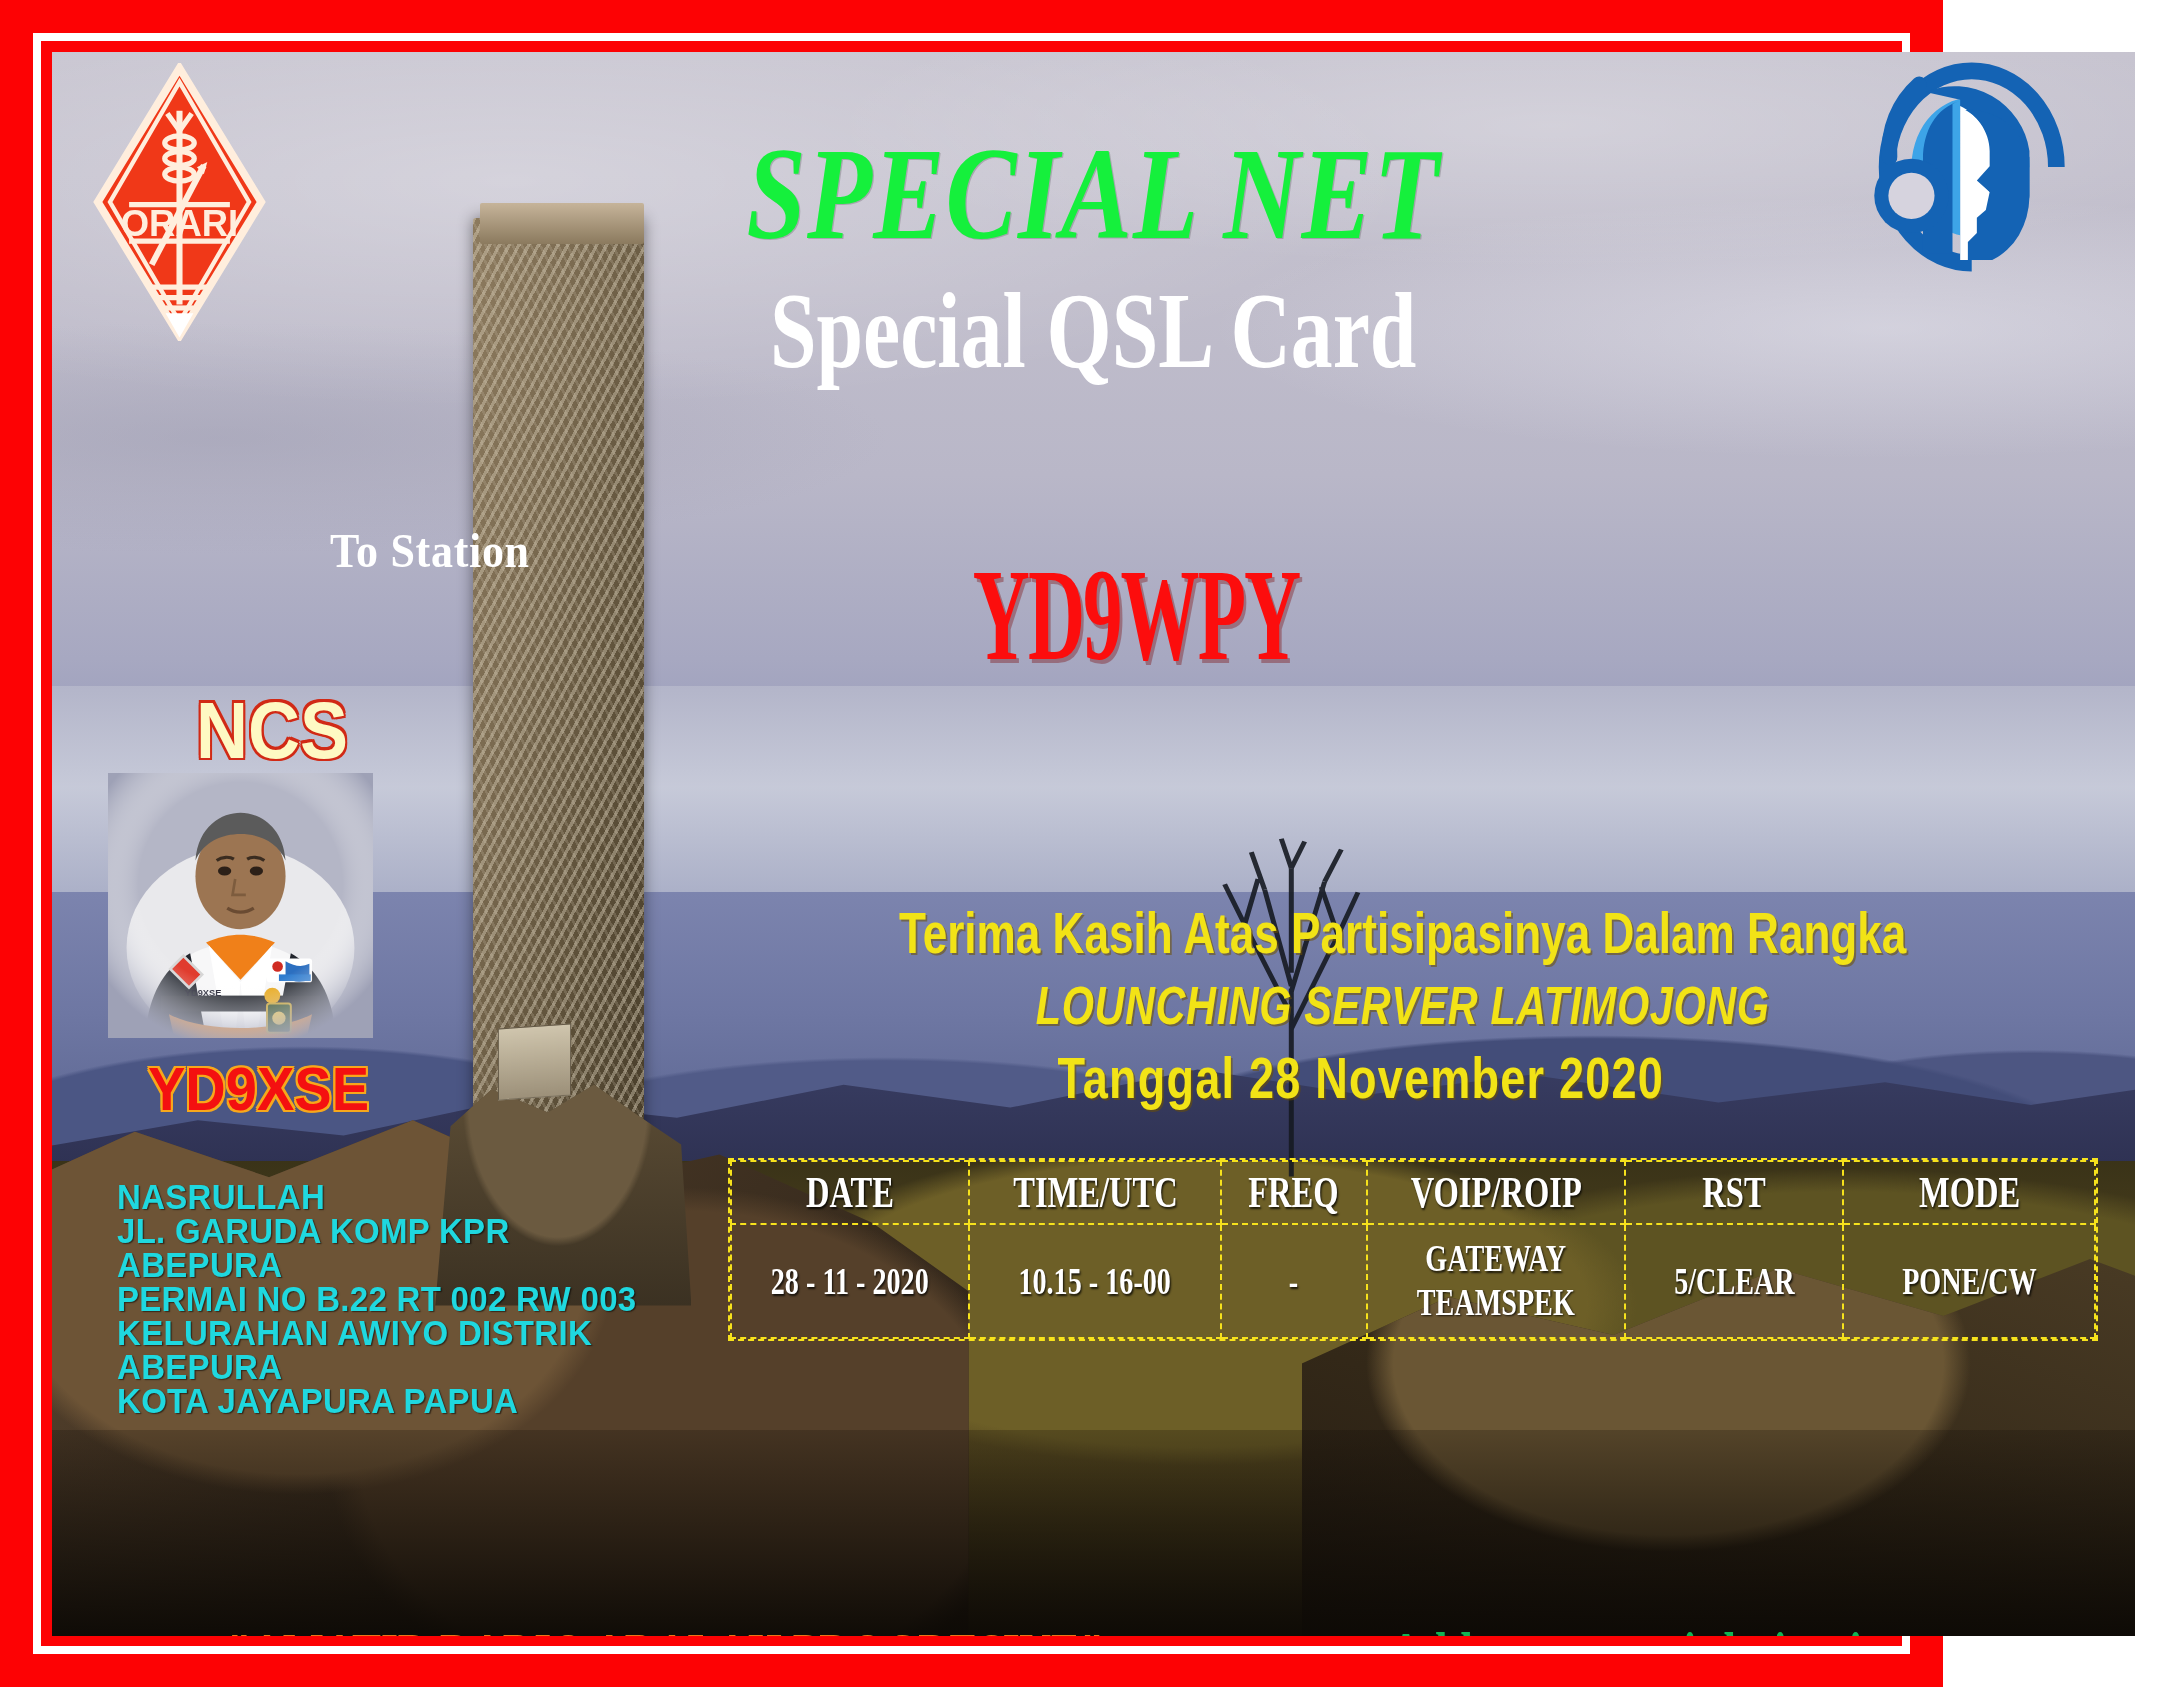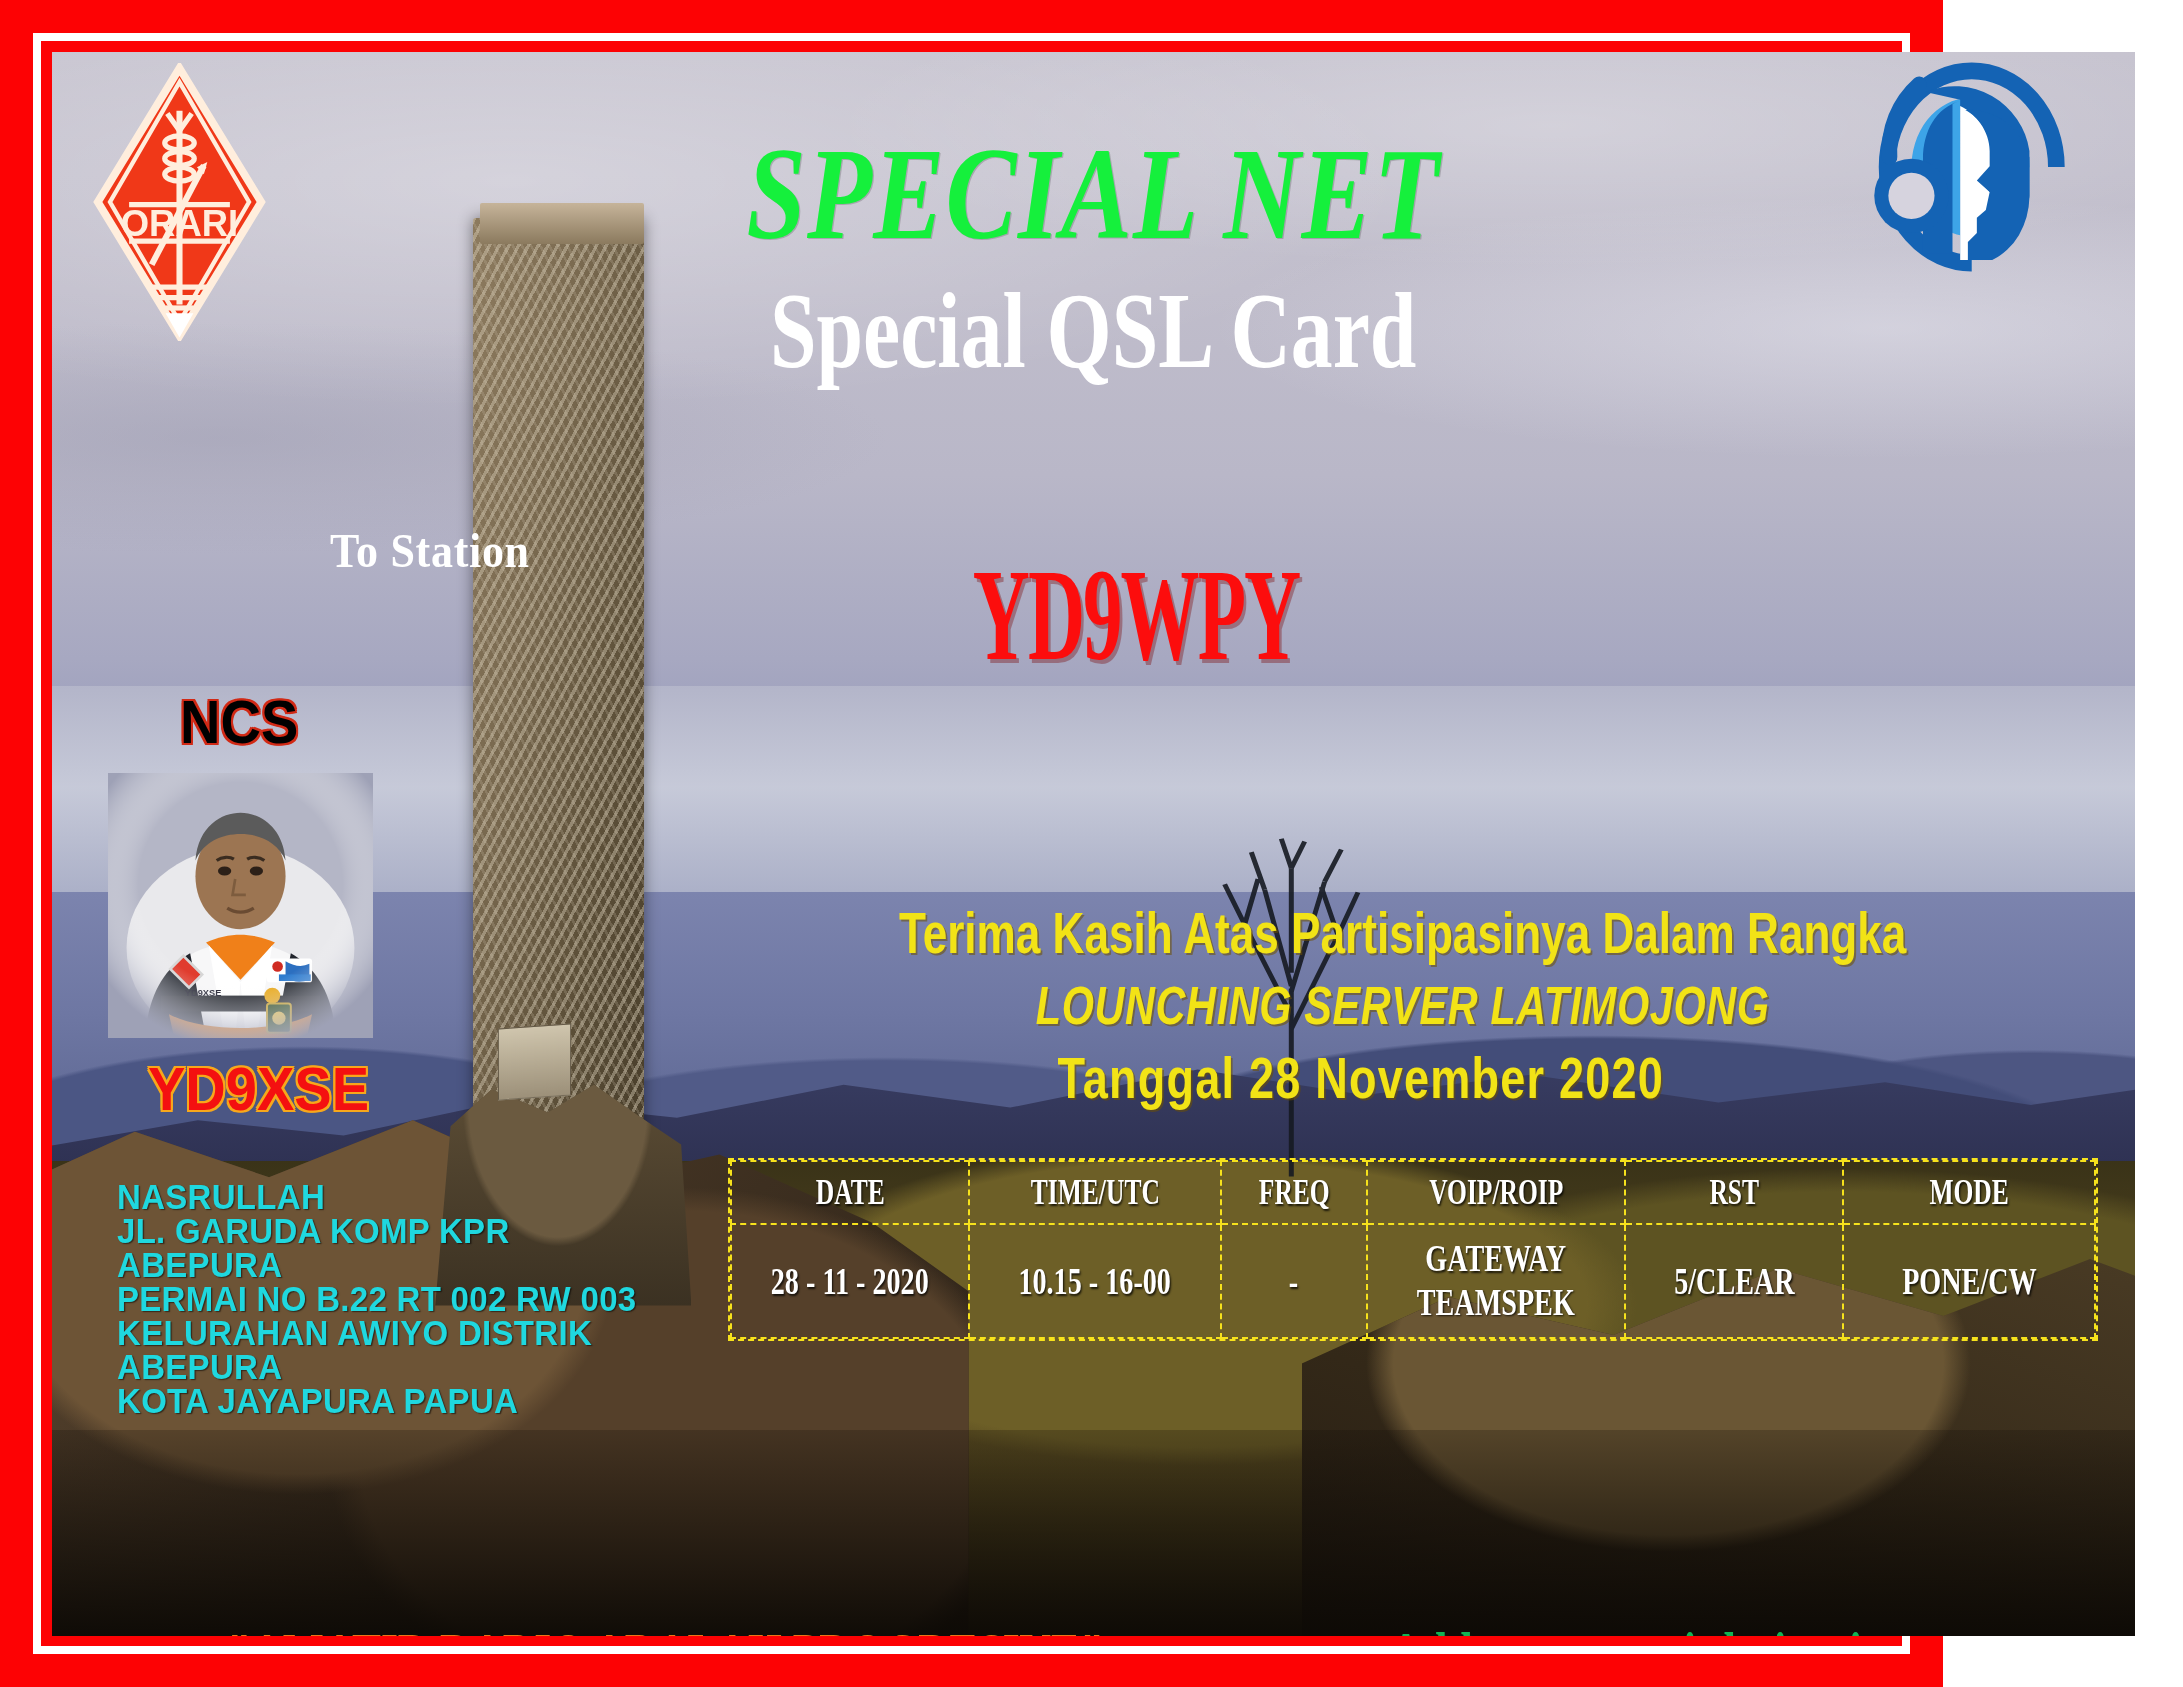--- a/index.html
+++ b/index.html
@@ -109,22 +109,22 @@
 
   .yl{font-family:"Liberation Sans",sans-serif;font-weight:700;color:#f2e316;
       text-shadow:2px 2px 0 rgba(110,80,0,.55);}
   .y1{left:791px;top:857px;font-size:49px;letter-spacing:0px;}
   .y1 span{display:inline-block;transform:scaleY(1.18) scaleX(.90);}
   .y2{left:943px;top:930px;font-size:46px;font-style:italic;letter-spacing:0.7px;}
   .y2 span{display:inline-block;transform:scaleY(1.18) scaleX(.90);}
   .y3{left:979px;top:1002px;font-size:49px;letter-spacing:1.3px;}
   .y3 span{display:inline-block;transform:scaleY(1.18) scaleX(.92);}
 
-  .ncs{left:128px;top:642px;font-family:"Liberation Sans",sans-serif;font-weight:700;
-      font-size:56px;color:#000000;
+  .ncs{left:144px;top:642px;font-family:"Liberation Sans",sans-serif;font-weight:700;
+      font-size:72px;color:#fef9c3;
       text-shadow:-2px 0 #d12a16,0 -2px #d12a16,2px 0 #d12a16,0 2px #d12a16,-2px -2px #d12a16,2px 2px #d12a16,-2px 2px #d12a16,2px -2px #d12a16;}
   .ncs span{display:inline-block;transform:scaleY(1.1);}
 
   .ncs-call{left:96px;top:1009px;font-family:"Liberation Sans",sans-serif;font-weight:700;
       font-size:56px;color:#f41010;
       text-shadow:-2px 0 #f7a81b,0 -2px #f7a81b,2px 0 #f7a81b,0 2px #f7a81b,-2px -2px #f7a81b,2px 2px #f7a81b,-2px 2px #f7a81b,2px -2px #f7a81b;}
   .ncs-call span{display:inline-block;transform:scaleY(1.1);}
 
   .portrait{position:absolute;left:56px;top:721px;width:265px;height:265px;overflow:hidden;}
 
@@ -146,21 +146,21 @@
       font-size:54px;color:#12b354;letter-spacing:0px;text-shadow:2px 2px 0 rgba(0,50,20,.4);}
   .weburl span{display:inline-block;transform:scaleY(1.18) scaleX(.84);}
 
   
   .qso{position:absolute;left:676px;top:1106px;width:1366px;height:179px;
        border:2px dashed #f6e21c;border-collapse:collapse;}
   .qso table{width:100%;height:100%;border-collapse:collapse;table-layout:fixed;}
   .qso td,.qso th{border:2px dashed #f6e21c;color:#ffffff;text-align:center;vertical-align:middle;
        font-family:"Liberation Serif",serif;font-weight:700;padding:0 2.6px;
        text-shadow:1.3px 1.3px 2px rgba(0,0,0,.75);}
-  .qso th{font-size:29px;height:61px;}
+  .qso th{font-size:37px;height:61px;}
   .qso td{font-size:32px;}
   .qso th span,.qso td span{display:inline-block;transform:scaleY(1.2) scaleX(.88);white-space:pre-line;line-height:1.12;}
   .c1{width:17.5%}.c2{width:18.5%}.c3{width:10.5%}.c4{width:19%}.c5{width:16%}.c6{width:18.5%}
 </style>
 </head>
 <body>
 
 <div class="card">
   <div class="frame-white"></div>
   <div class="frame-red2"></div>

